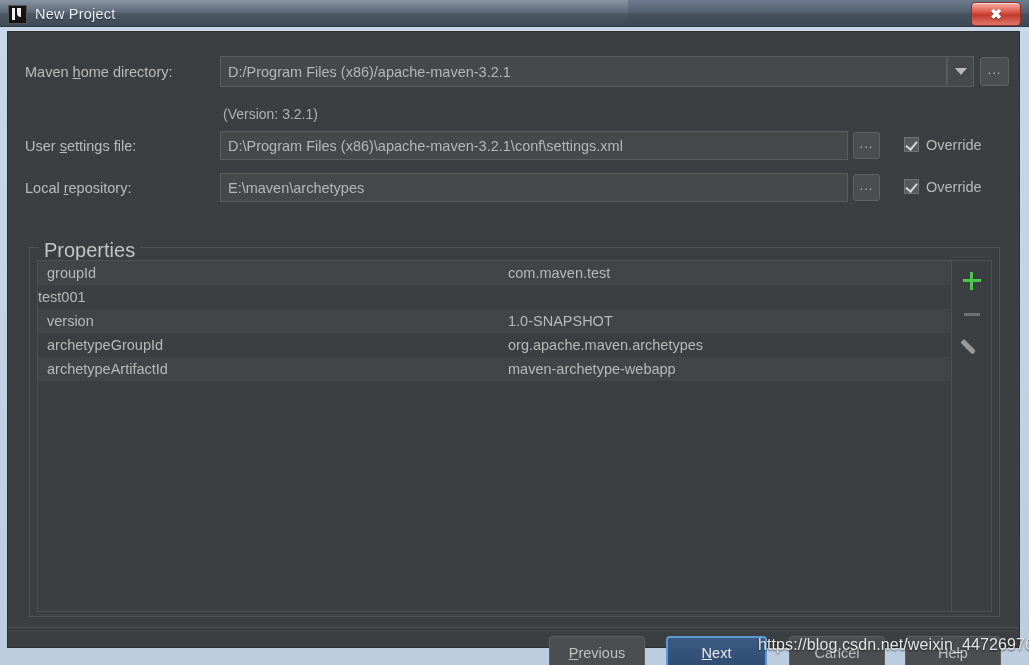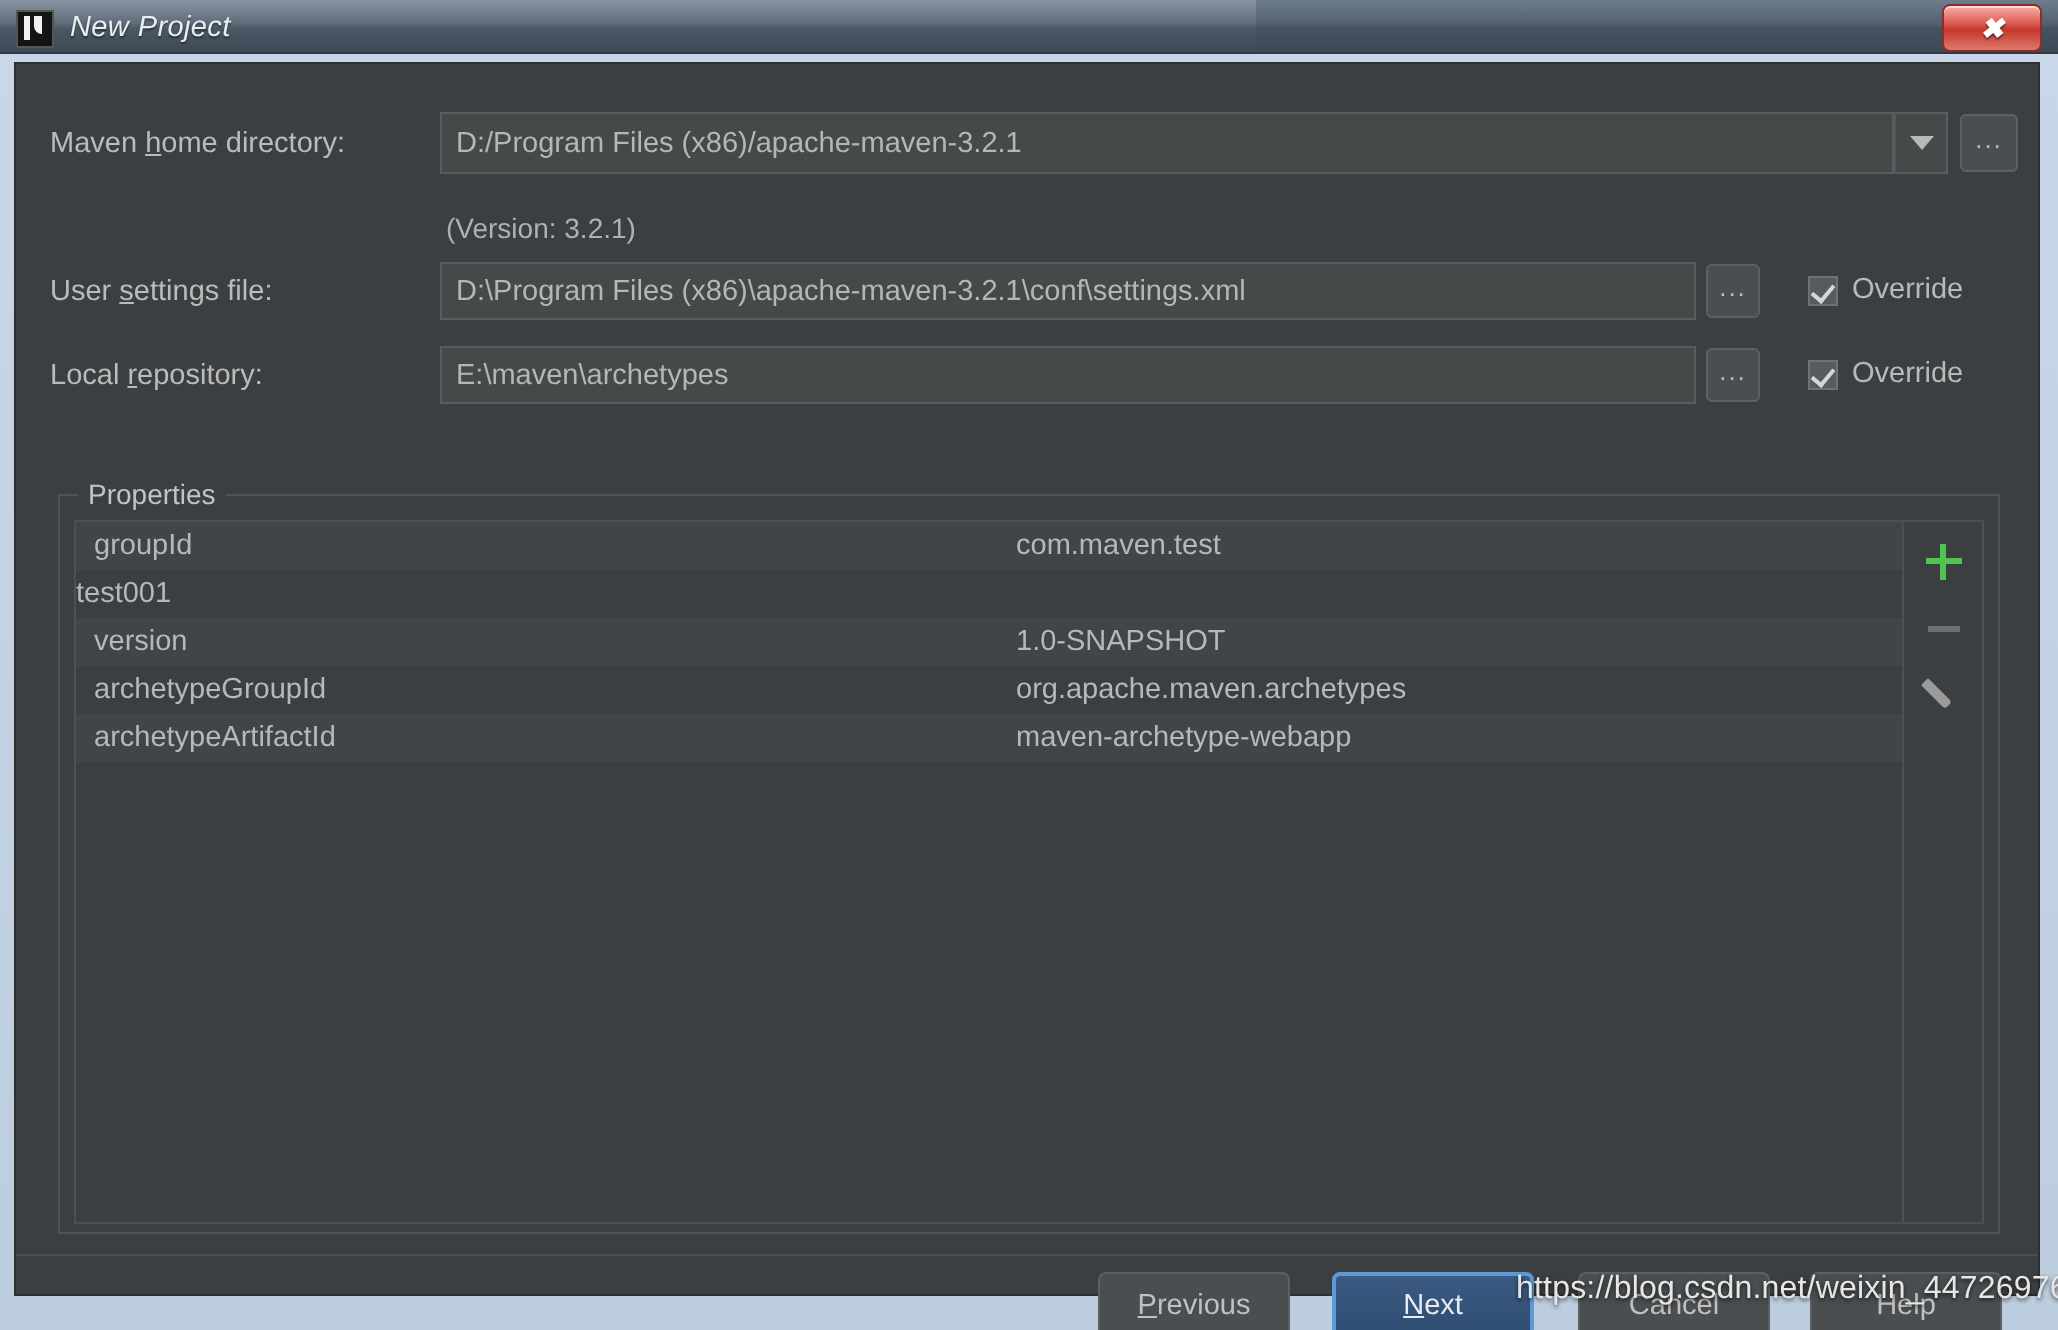--- a/index.html
+++ b/index.html
@@ -24,21 +24,20 @@
     box-sizing: border-box;
   }
   #titlebar {
     position: absolute;
     left: 0; top: 0;
     width: 1029px;
     height: 27px;
     background: linear-gradient(180deg,#6e7d8e 0%, #54616f 45%, #46525f 55%, #3d4855 100%);
     box-sizing: border-box;
     border-bottom: 1px solid #2f3943;
-    font-style: italic;
   }
   #title-left {
     position: absolute;
     left: 8px; top: 4px;
     display: flex;
     align-items: center;
     gap: 8px;
     height: 20px;
   }
   #app-icon {
@@ -161,21 +160,20 @@
   .version-note {
     position: absolute;
     color: #b0b0b0;
     font-size: 14px;
     white-space: nowrap;
   }
 
   .override {
     position: absolute;
     display: flex;
-    align-items: center;
     gap: 7px;
     cursor: pointer;
   }
   .cbox {
     width: 15px; height: 15px;
     background: #585b5d;
     border: 1px solid #6e7274;
     position: relative;
     flex: none;
     box-sizing: border-box;
@@ -203,21 +201,21 @@
     height: 370px;
     border: 1px solid #4f5355;
     box-sizing: border-box;
   }
   #props-legend {
     position: absolute;
     left: 31px; top: 207px;
     background: #3c3f41;
     padding: 0 5px;
     color: #c4c4c4;
-    font-size: 14px;
+    font-size: 20px;
   }
   #table-wrap {
     position: absolute;
     left: 29px; top: 228px;
     width: 955px;
     height: 352px;
     background: #3c3f41;
     border: 1px solid #4c5052;
     box-sizing: border-box;
     display: flex;

